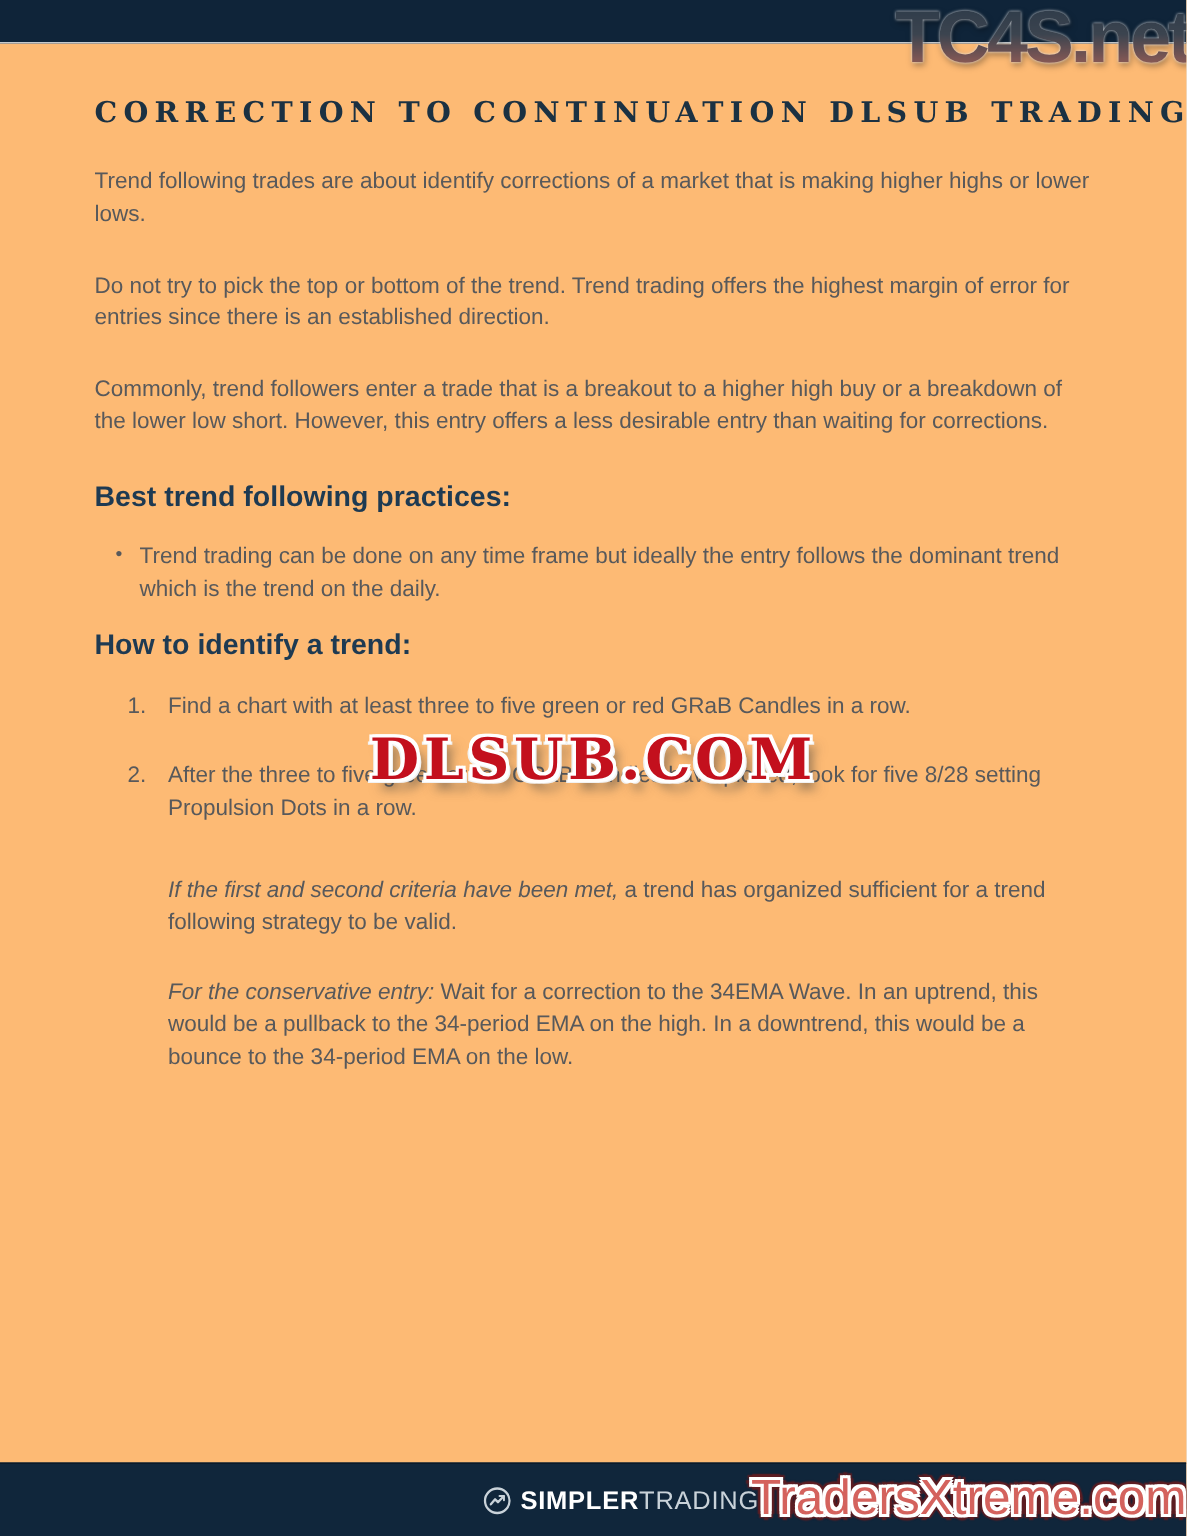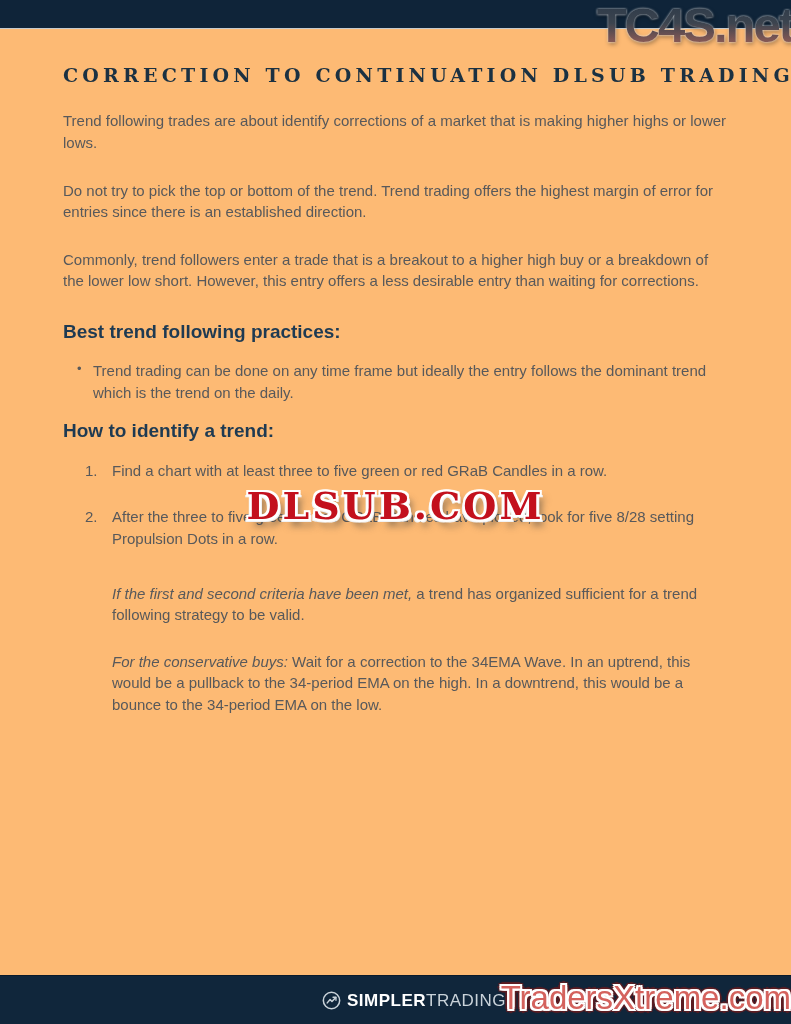--- a/index.html
+++ b/index.html
@@ -191,21 +191,21 @@
     <ol class="steps">
       <li>Find a chart with at least three to five green or red GRaB Candles in a row.</li>
       <li>After the three to five green or red GRaB Candles have plotted, look for five 8/28 setting Propulsion Dots in a row.</li>
     </ol>
 
     <div class="gap-lg"></div>
 
     <p class="note"><span class="lead">If the first and second criteria have been met,</span><span> a trend has organized sufficient for a trend following strategy to be valid.</span></p>
 
 
-    <p class="note"><span class="lead">For the conservative buys:</span><span> Wait for a correction to the 34EMA Wave. In an uptrend, this would be a pullback to the 34-period EMA on the high. In a downtrend, this would be a bounce to the 34-period EMA on the low.</span></p>
+    <p class="note"><span class="lead">For the conservative entry:</span><span> Wait for a correction to the 34EMA Wave. In an uptrend, this would be a pullback to the 34-period EMA on the high. In a downtrend, this would be a bounce to the 34-period EMA on the low.</span></p>
 
   </div>
 
   <div class="wm-mid">DLSUB.COM</div>
 
   <div class="footerbar">
     <div class="logo">
       <span style="display:inline-flex;">
         <svg width="19" height="19" viewBox="0 0 20 20">
           <circle cx="10" cy="10" r="8.6" fill="none" stroke="#c9d2d9" stroke-width="1.6"></circle>

